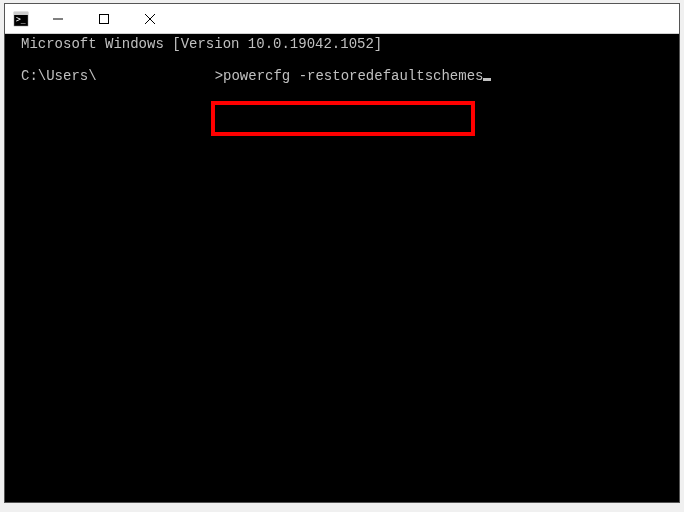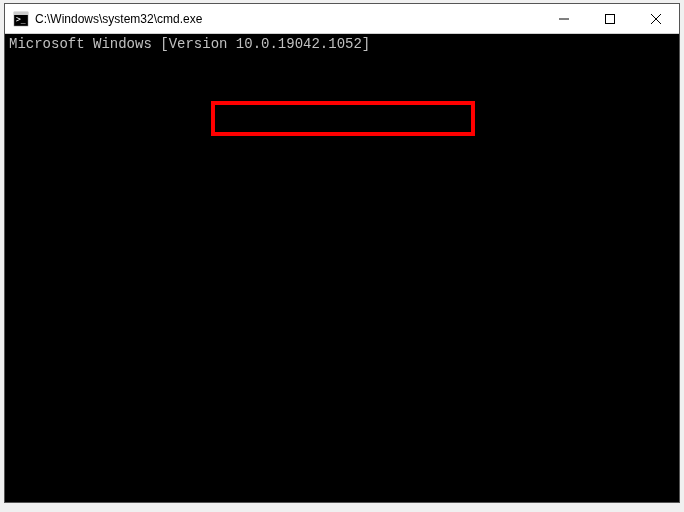--- a/index.html
+++ b/index.html
@@ -66,21 +66,21 @@
       stroke-width: 1;
       fill: none;
     }
     .terminal {
       flex: 1;
       background: #000000;
       color: #c0c0c0;
       font-family: Consolas, "Courier New", monospace;
       font-size: 14px;
       line-height: 1.25;
-      padding: 2px 4px;
+      padding: 2px 16px;
       overflow: hidden;
       position: relative;
     }
     .term-line {
       white-space: pre;
     }
     .prompt-line {
       margin-top: 14px;
       white-space: pre;
     }
@@ -114,21 +114,20 @@
 
 <div class="window">
   <div class="titlebar">
     <span class="titlebar-icon">
       <svg viewBox="0 0 16 16">
         <rect x="1" y="1" width="14" height="14" fill="#000" stroke="#888" stroke-width="0.5"></rect>
         <rect x="1" y="1" width="14" height="3" fill="#ccc"></rect>
         <text x="3" y="11" font-size="8" fill="#fff" font-family="monospace">&gt;_</text>
       </svg>
     </span>
-    <span class="titlebar-title">C:\Windows\system32\cmd.exe</span>
     <div class="titlebar-controls">
       <button class="titlebar-btn">
         <svg width="10" height="10" viewBox="0 0 10 10">
           <line x1="0" y1="5" x2="10" y2="5"></line>
         </svg>
       </button>
       <button class="titlebar-btn">
         <svg width="10" height="10" viewBox="0 0 10 10">
           <rect x="0.5" y="0.5" width="9" height="9"></rect>
         </svg>
@@ -136,15 +135,16 @@
       <button class="titlebar-btn close">
         <svg width="10" height="10" viewBox="0 0 10 10">
           <line x1="0" y1="0" x2="10" y2="10"></line>
           <line x1="10" y1="0" x2="0" y2="10"></line>
         </svg>
       </button>
     </div>
   </div>
   <div class="terminal">
     <div class="term-line">Microsoft Windows [Version 10.0.19042.1052]</div>
+    <div class="prompt-line"><span>C:\Users\</span><span class="redacted"></span><span>&gt;</span><span>powercfg -restoredefaultschemes</span><span class="cursor"></span></div>
     <div class="command-highlight"></div>
   </div>
 </div>
 
 </body></html>

